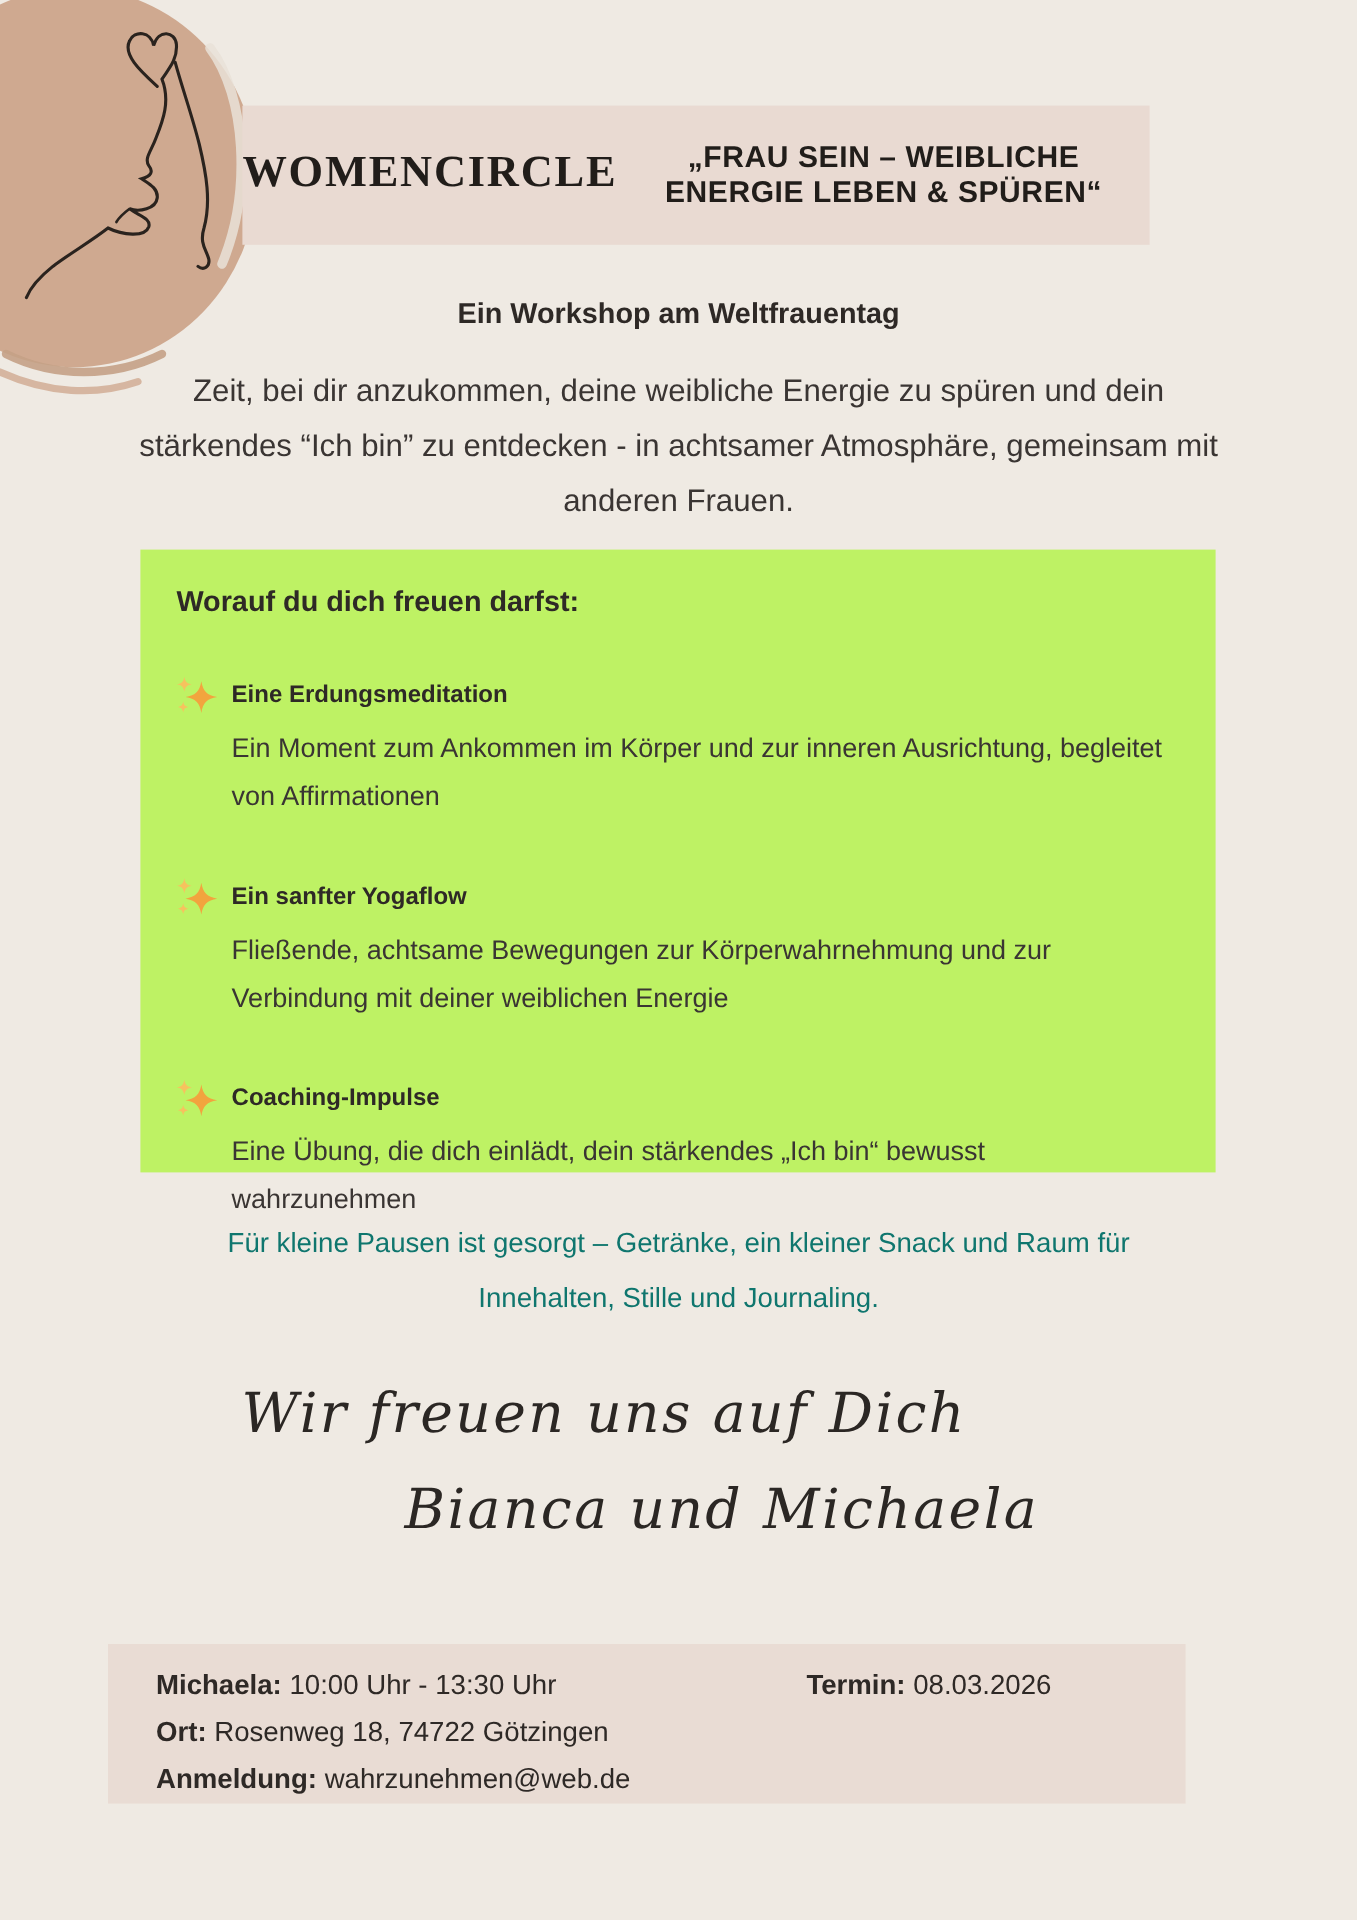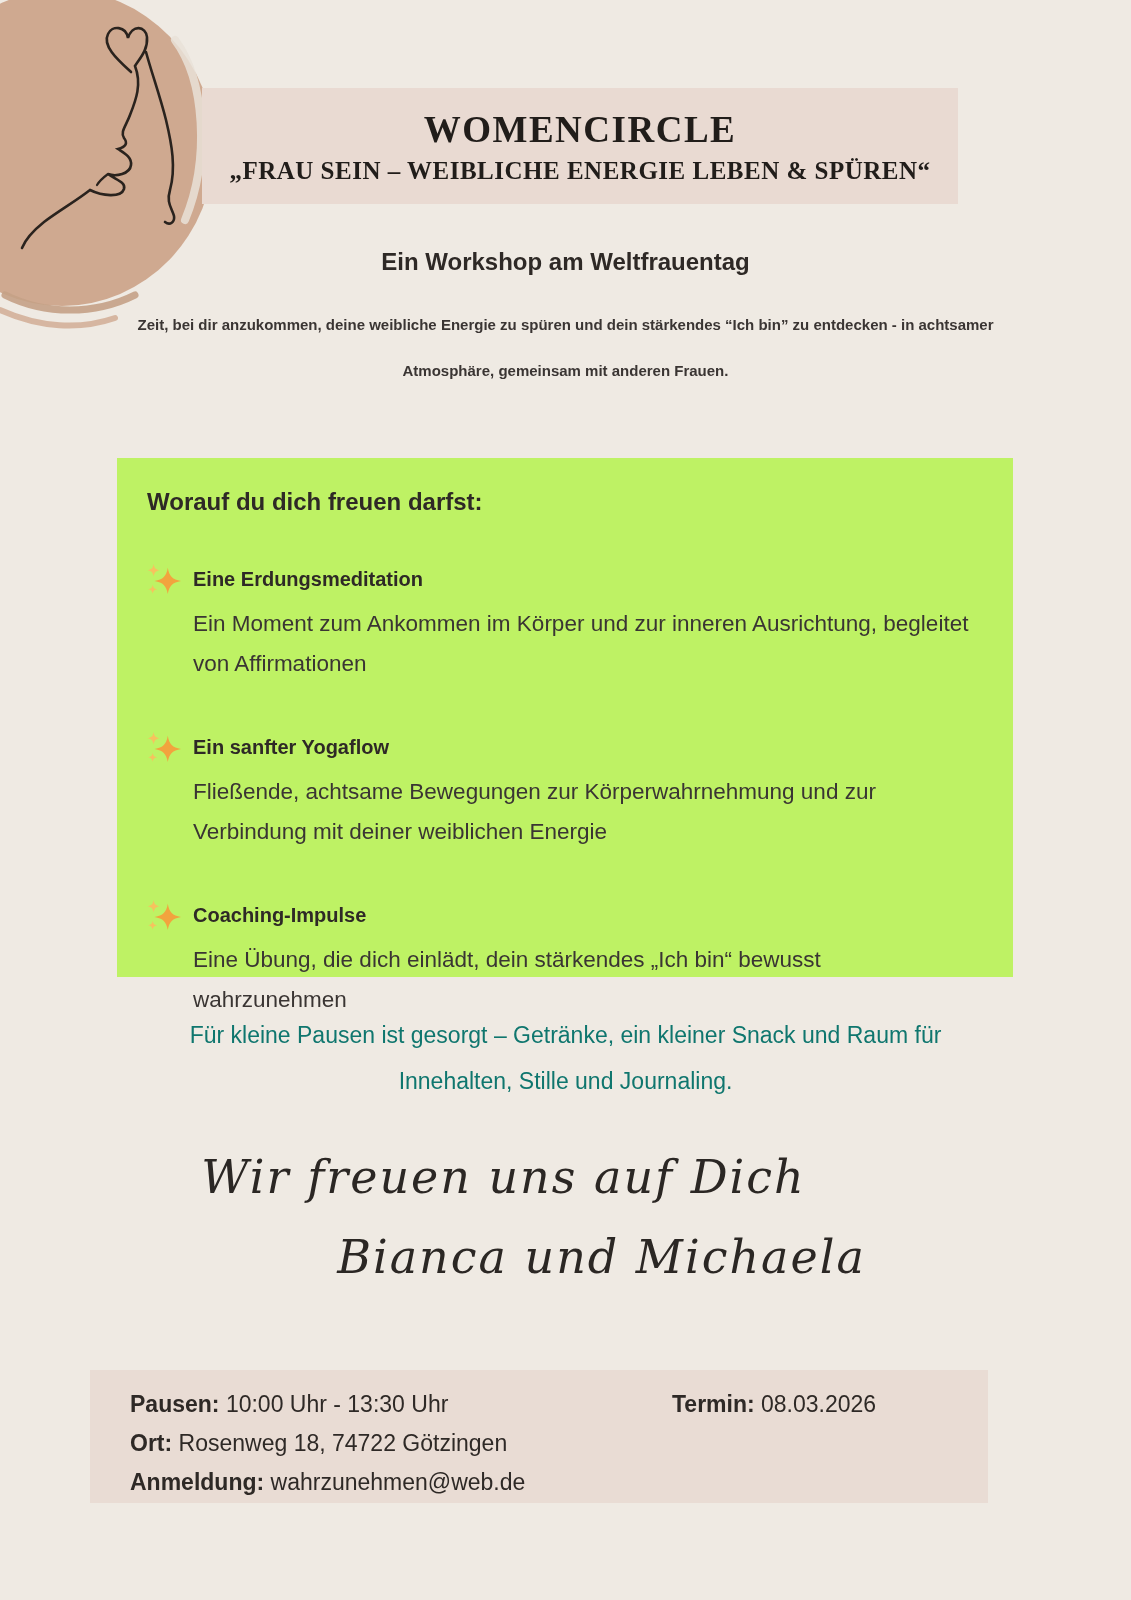--- a/index.html
+++ b/index.html
@@ -11,41 +11,41 @@
     overflow:hidden;
     font-family:"Liberation Sans", sans-serif;
     color:#37322f;
   }
   
   .logo{position:absolute;left:0;top:0;width:230px;height:335px;}
   
   .banner{
     position:absolute;left:202px;top:88px;width:756px;height:116px;
     background:#e9dad2;
-    display:flex;flex-direction:column;align-items:center;justify-content:center;
+    display:flex;flex-direction:row;align-items:center;justify-content:center;
     text-align:center;
   }
   .banner-title{
     margin:0 0 6px 0;
     font-family:"Liberation Serif", serif;
     font-size:37px;font-weight:600;letter-spacing:1.5px;color:#211d1a;
   }
   .banner-subtitle{
     margin:0;
-    font-family:Liberation Serif, serif;
+    font-family:Liberation Sans, sans-serif;
     font-size:25px;font-weight:700;letter-spacing:.5px;color:#211d1a;
   }
   
   .intro-heading{
     position:absolute;left:0;top:248px;width:1131px;margin:0;
     text-align:center;font-size:24px;font-weight:700;color:#2e2926;
   }
   .intro-paragraph{
     position:absolute;left:115px;top:302px;width:901px;margin:0;
-    text-align:center;font-size:15px;line-height:46px;font-weight:700;color:#3a3533;
+    text-align:center;font-size:26px;line-height:46px;font-weight:400;color:#3a3533;
   }
   
   .highlights{
     position:absolute;left:117px;top:458px;width:896px;height:519px;
     background:#bef264;box-sizing:border-box;padding:30px 34px 0 30px;
   }
   .highlights-heading{
     margin:0 0 46px 0;font-size:24px;font-weight:700;color:#2e2926;
   }
   .item{margin-bottom:46px;}
@@ -151,21 +151,21 @@
   </section>
 
   <p class="pause-note">Für kleine Pausen ist gesorgt – Getränke, ein kleiner Snack und Raum für Innehalten, Stille und Journaling.</p>
 
   <div class="signoff-line signoff-1">Wir freuen uns auf Dich</div>
   <div class="signoff-line signoff-2">Bianca und Michaela</div>
 
   <section class="details">
     <div class="details-col left">
       <div class="details-row">
-        <span class="lbl">Pausen:</span>
+        <span class="lbl">Michaela:</span>
         <span class="val">10:00 Uhr - 13:30 Uhr</span>
       </div>
       <div class="details-row">
         <span class="lbl">Ort:</span>
         <span class="val">Rosenweg 18, 74722 Götzingen</span>
       </div>
       <div class="details-row">
         <span class="lbl">Anmeldung:</span>
         <span class="val">wahrzunehmen@web.de</span>
       </div>

